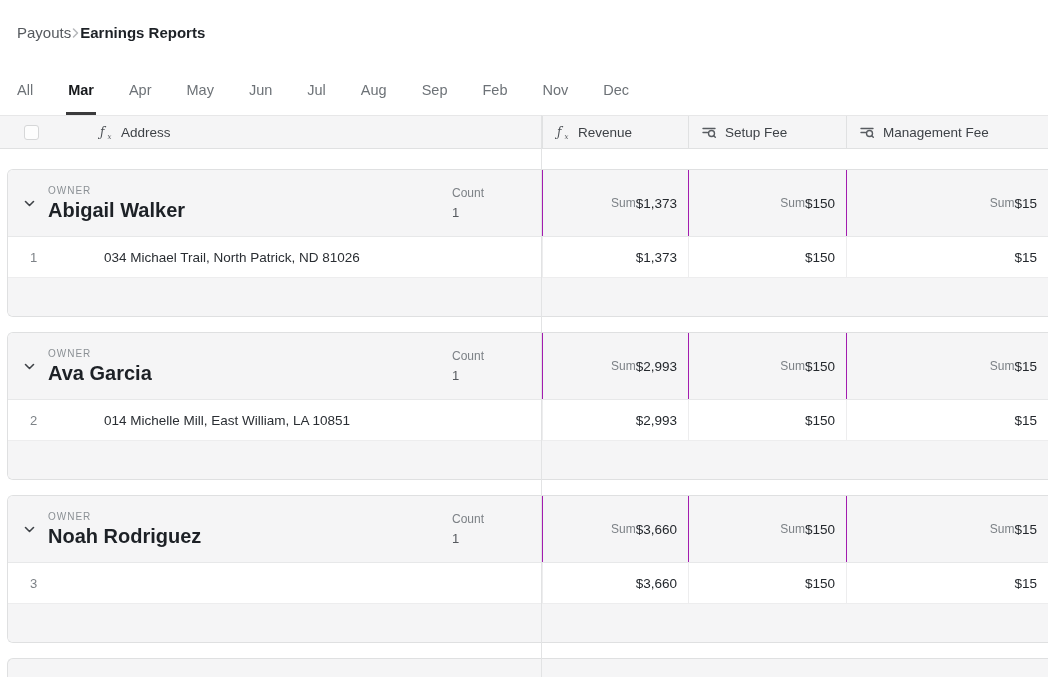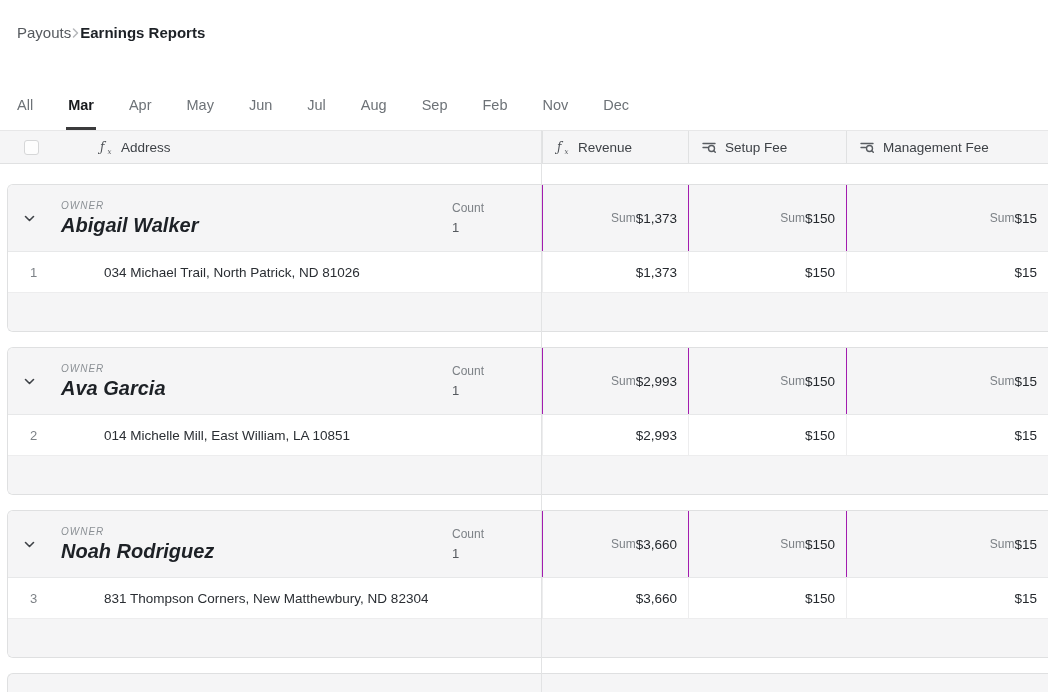--- a/index.html
+++ b/index.html
@@ -7,21 +7,21 @@
     font-family:"Liberation Sans", sans-serif; color:#202328; }
 
   
   .breadcrumb { display:flex; align-items:center; margin:24px 0 0 17px; font-size:15px; }
   .crumb-parent { color:#55595e; cursor:pointer; }
   .crumb-sep { display:flex; align-items:center; color:#b4b7ba; }
   .crumb-current { font-weight:700; color:#1d2126; }
 
   
   .tabs { display:flex; gap:35px; margin:41px 0 0 17px; font-size:14.5px; }
-  .tab { color:#6d7277; padding:0 0 17px; position:relative; cursor:pointer; white-space:nowrap;margin-top:15px; }
+  .tab { color:#6d7277; padding:0 0 17px; position:relative; cursor:pointer; white-space:nowrap; }
   .tab.selected { color:#17191c; font-weight:700; }
   .tab.selected::after { content:""; position:absolute; left:-2px; right:-2px; bottom:0; height:3px; background:#3b3b3c; }
 
   
   .table-wrap { position:relative; height:562px; overflow:hidden; }
   .col-line { position:absolute; left:541px; top:0; bottom:0; width:1px; background:#e2e3e4; z-index:6; pointer-events:none; }
 
   .thead { display:grid; grid-template-columns:542px 146px 158px 1fr; height:34px;
     background:#f5f5f6; border-top:1px solid #e7e7e8; border-bottom:1px solid #e0e1e2;
     font-size:13.5px; color:#3e4247; }
@@ -34,21 +34,21 @@
 
   
   .card { margin:15px 0 0 7px; border:1px solid #dfe0e1; border-right:none; border-radius:6px 0 0 6px; background:#fff; }
   #group-list .card:first-child { margin-top:20px; }
   .g-row { display:grid; grid-template-columns:534px 146px 158px 1fr; }
   .cell { min-width:0; }
 
   .group-head { height:67px; background:#f5f5f6; border-radius:5px 0 0 0; border-bottom:1px solid #e7e8e9; }
   .gh-address { display:flex; align-items:center; padding-left:14px; }
   .chev { cursor:pointer; display:flex; align-items:center; }
-  .owner-block { margin-left:24px;font-style:italic; }
+  .owner-block { margin-left:11px; }
   .owner-label { font-size:10px; letter-spacing:1px; color:#8b9095; margin-bottom:3px; }
   .owner-name { font-size:20px; font-weight:700; color:#1d2126; }
   .count-block { margin-left:auto; margin-right:58px; display:flex; flex-direction:column; gap:5px; }
   .count-label { font-size:12px; color:#7c8186; }
   .count-value { font-size:13px; color:#55595e; }
   .num { display:flex; align-items:center; justify-content:flex-end; padding-right:11px; font-size:13.5px; color:#24282d; }
   .group-head .num { border-left:1px solid #a21caf; }
   .sum-label { font-size:12px; color:#7c8186; }
 
   .data-row { height:41px; background:#fff; border-bottom:1px solid #ededee; font-size:13.5px; }
@@ -280,21 +280,20 @@
         <span class="sum-value">$150</span>
       </div>
       <div class="cell num">
         <span class="sum-label">Sum</span>
         <span class="sum-value">$15</span>
       </div>
     </div>
     <div class="g-row data-row">
       <div class="cell dr-address">
         <span class="row-num">3</span>
-        <span class="addr-text">831 Thompson Corners, New Matthewbury, ND 82304</span>
       </div>
       <div class="cell num">
         <span>$3,660</span>
       </div>
       <div class="cell num">
         <span>$150</span>
       </div>
       <div class="cell num">
         <span>$15</span>
       </div>

